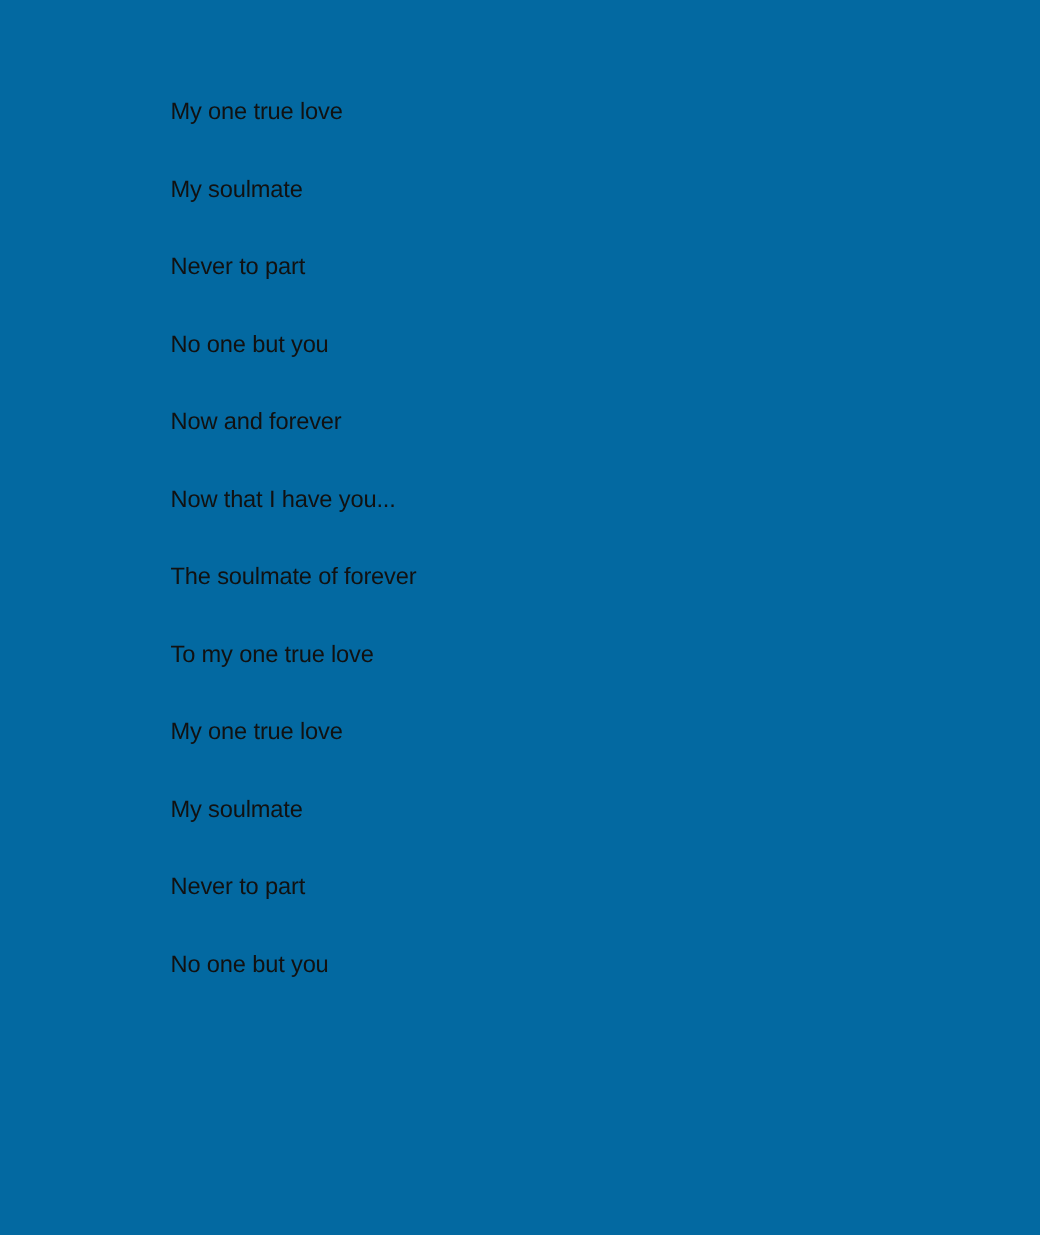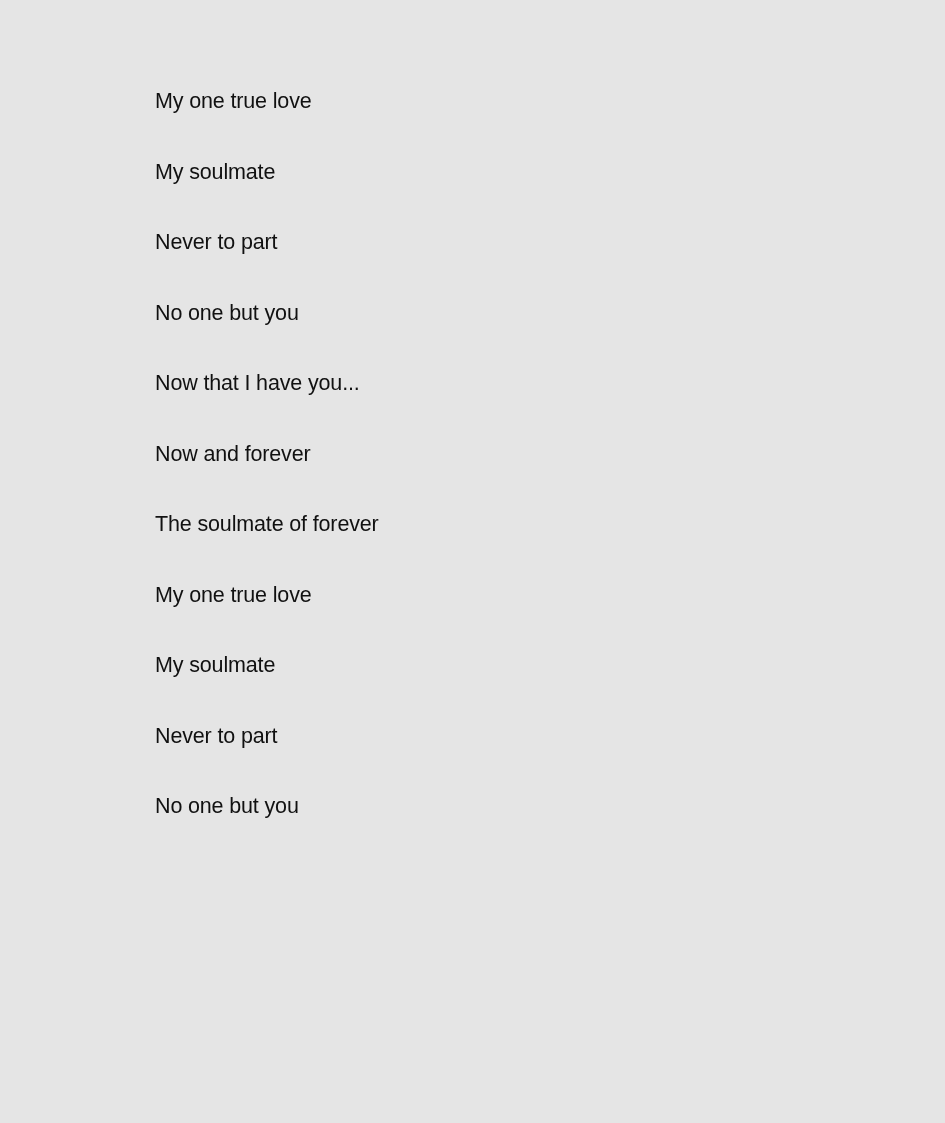--- a/index.html
+++ b/index.html
@@ -15,21 +15,21 @@
     font-family: "Liberation Sans", sans-serif;
     color: #000000;
     -webkit-font-smoothing: antialiased;
     overflow: hidden;
   }
 
   #document-page {
     position: relative;
     width: 945px;
     height: 1123px;
-    background: #e5e5e5;
+    background: #0369a1;
     box-sizing: border-box;
   }
 
   #poem-body {
     position: absolute;
     left: 155px;
     top: 88px;
     width: 700px;
   }
 
@@ -50,22 +50,23 @@
 </head>
 <body>
 
 <div id="document-page">
   <div id="poem-body">
 
     <p class="poem-line">My one true love</p>
     <p class="poem-line">My soulmate</p>
     <p class="poem-line">Never to part</p>
     <p class="poem-line">No one but you</p>
+    <p class="poem-line">Now and forever</p>
     <p class="poem-line">Now that I have you...</p>
-    <p class="poem-line">Now and forever</p>
     <p class="poem-line">The soulmate of forever</p>
+    <p class="poem-line">To my one true love</p>
     <p class="poem-line">My one true love</p>
     <p class="poem-line">My soulmate</p>
     <p class="poem-line">Never to part</p>
     <p class="poem-line">No one but you</p>
 
   </div>
 </div>
 
 </body></html>

